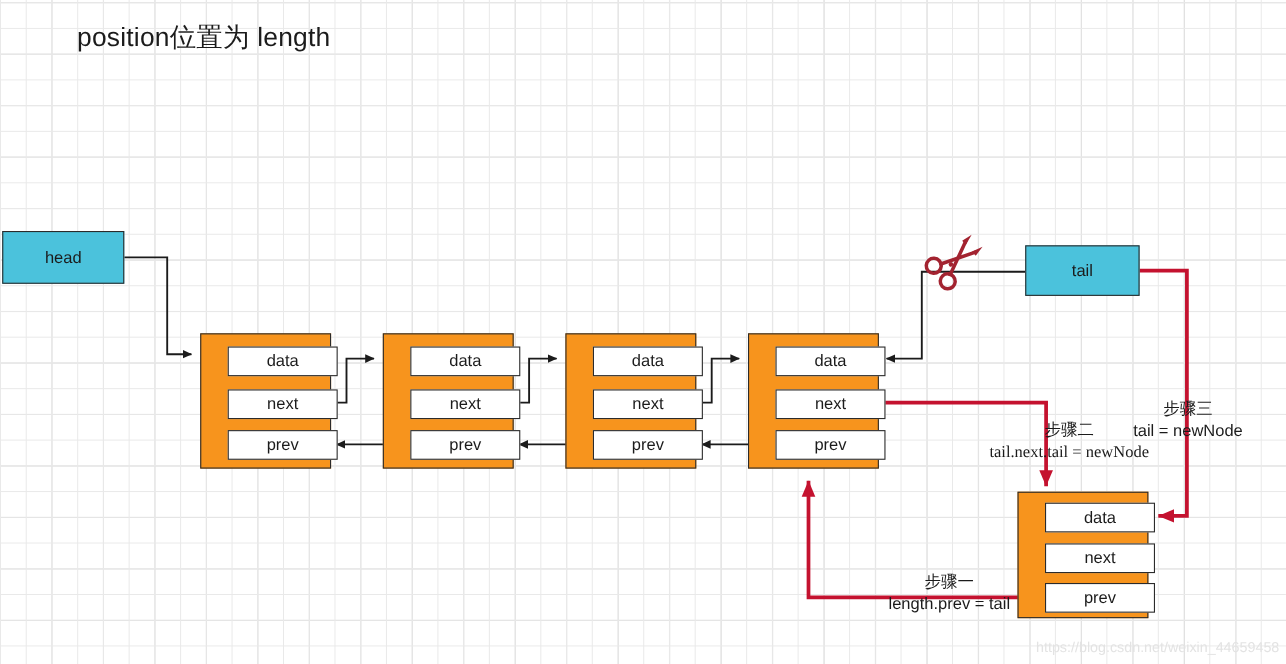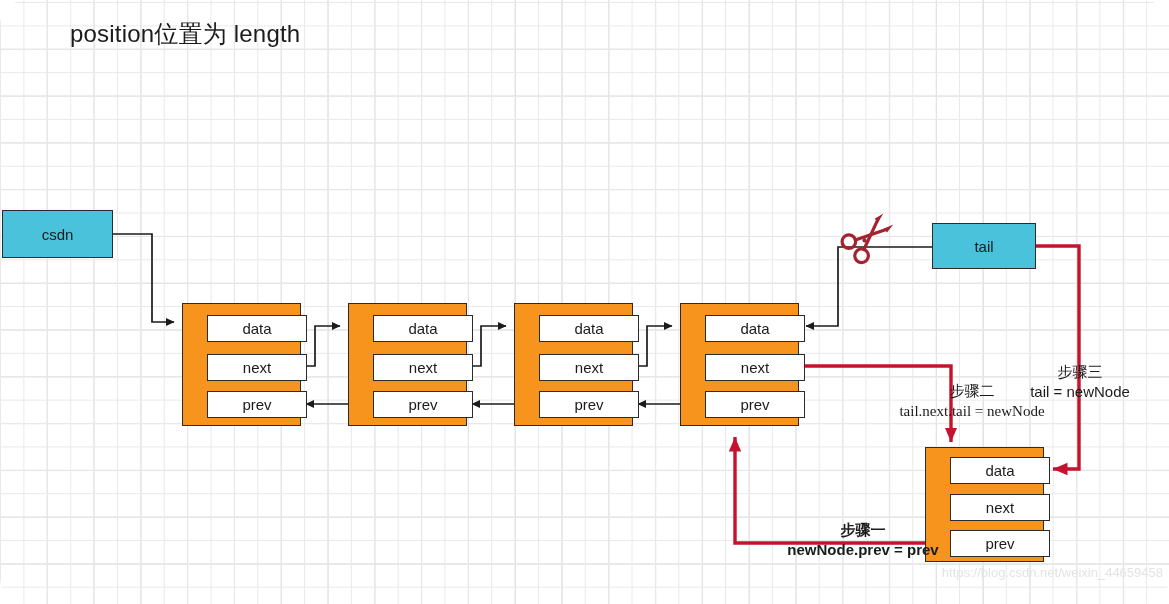--- a/index.html
+++ b/index.html
@@ -13,21 +13,20 @@
     position:relative;
     width:1169px;height:604px;
     background-color:#ffffff;
     background-image:
       linear-gradient(to right, #e9e9e9 1px, transparent 1px),
       linear-gradient(to bottom, #e9e9e9 1px, transparent 1px),
       linear-gradient(to right, #d6d6d6 1px, transparent 1px),
       linear-gradient(to bottom, #d6d6d6 1px, transparent 1px);
     background-size:23.4px 23.4px, 23.4px 23.4px, 46.8px 46.8px, 46.8px 46.8px;
     background-position:0 2px, 0 2px, 0 2px, 0 2px;
-    border-radius:26px;
   }
   #svg-layer{position:absolute;left:0;top:0;width:1169px;height:604px;}
 
   .title{
     position:absolute;
     left:70px;top:18px;
     font-size:24px;
     color:#1b1b1b;
     letter-spacing:0.2px;
     white-space:nowrap;
@@ -63,21 +62,21 @@
     font-size:15px;color:#1b1b1b;
     text-align:center;
     white-space:nowrap;
     line-height:20px;
   }
   .ann .step{display:block;}
   .ann .code{display:block;}
 
   .watermark{
     position:absolute;
-    right:6px;bottom:24px;
+    right:6px;bottom:8px;
     font-size:13px;
     color:#e3e3e3;
     white-space:nowrap;
   }
 </style>
 </head>
 <body>
 
 <div id="stage">
 
@@ -128,21 +127,21 @@
         <path d="M-8.6,-6.4 L22,6.6"></path>
         <path d="M-8.6,6.4 L22,-6.6"></path>
       </g>
       <path d="M20,4.2 L30,7.4 L20,9.2 z" fill="#A32330"></path>
       <path d="M20,-9.2 L30,-7.4 L20,-4.2 z" fill="#A32330"></path>
       <circle cx="-2" cy="0" r="2.1" fill="#A32330"></circle>
     </g>
   </svg>
 
   <div class="ptr-box" style="left:2px;top:210px;width:111px;height:48px;">
-    <span>csdn</span>
+    <span>head</span>
   </div>
 
   <div class="ptr-box" style="left:932px;top:223px;width:104px;height:46px;">
     <span>tail</span>
   </div>
 
   <div class="node" style="left:182px;top:303px;width:119px;height:123px;">
     <div class="field" style="left:24px;top:11px;width:100px;height:27px;">data</div>
     <div class="field" style="left:24px;top:50px;width:100px;height:27px;">next</div>
     <div class="field" style="left:24px;top:87px;width:100px;height:27px;">prev</div>
@@ -165,23 +164,23 @@
     <div class="field" style="left:24px;top:50px;width:100px;height:27px;">next</div>
     <div class="field" style="left:24px;top:87px;width:100px;height:27px;">prev</div>
   </div>
 
   <div class="node" style="left:925px;top:447px;width:119px;height:115px;">
     <div class="field" style="left:24px;top:9px;width:100px;height:27px;">data</div>
     <div class="field" style="left:24px;top:46px;width:100px;height:27px;">next</div>
     <div class="field" style="left:24px;top:82px;width:100px;height:27px;">prev</div>
   </div>
 
-  <div class="ann" style="left:748px;top:520px;width:230px;font-weight:bold;">
+  <div class="ann" style="left:748px;top:520px;width:230px;">
     <span class="step">步骤一</span>
-    <span class="code">newNode.prev = prev</span>
+    <span class="code">length.prev = tail</span>
   </div>
 
   <div class="ann" style="left:862px;top:381px;width:220px;font-family:Liberation Serif, serif;">
     <span class="step">步骤二</span>
     <span class="code">tail.next.tail = newNode</span>
   </div>
 
   <div class="ann" style="left:1000px;top:317px;width:160px;margin-top:45px;">
     <span class="step">步骤三</span>
     <span class="code">tail = newNode</span>

